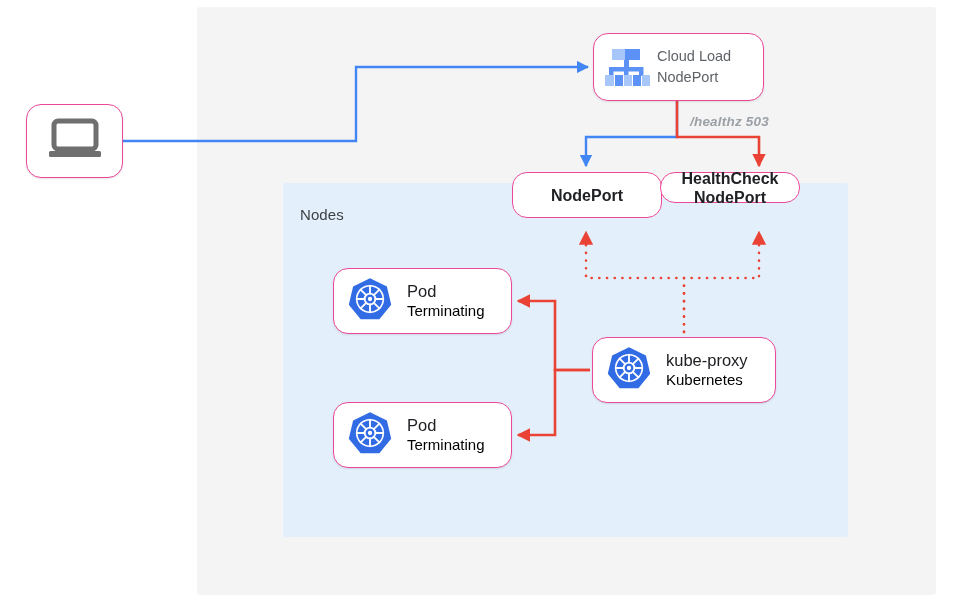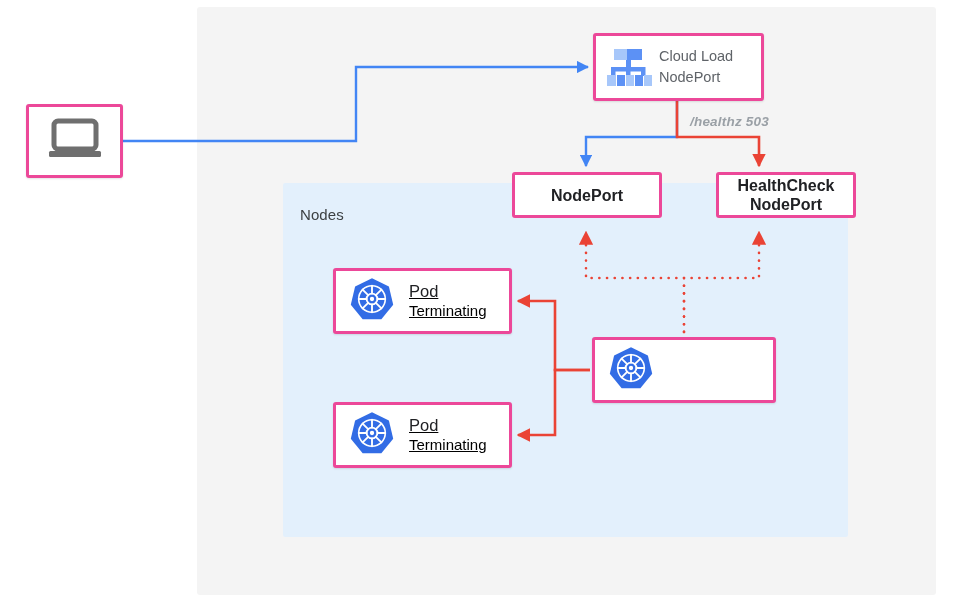--- a/index.html
+++ b/index.html
@@ -24,52 +24,52 @@
   .nodes-label{
     position:absolute;left:300px;top:198px;
     font-size:15px;color:#3c4043;letter-spacing:.1px;
     white-space:nowrap;
     margin-top:8px;
   }
 
   
   .card{
     position:absolute;background:#ffffff;
-    border:3px solid #ec4899;border-radius:3px;
+    border:1px solid #ec4899;border-radius:15px;
     box-sizing:border-box;
     box-shadow:0 1px 2px rgba(60,64,67,.14);
   }
   .card.flat{box-shadow:none;}
 
   
   .laptop-card{left:26px;top:104px;width:97px;height:74px;}
   .laptop-ico{position:absolute;left:50%;top:50%;transform:translate(-50%,-50%);}
 
   
   .clb-card{left:593px;top:33px;width:171px;height:68px;display:flex;align-items:center;}
   .clb-ico{margin-left:9px;width:50px;height:44px;flex:0 0 auto;position:relative;}
   .clb-text{font-size:14.5px;color:#5f6368;line-height:21px;margin-left:4px;}
 
   
   .np-card{left:512px;top:172px;width:150px;height:46px;}
-  .hc-card{left:716px;top:172px;width:140px;height:46px;}
+  .hc-card{left:660px;top:172px;width:140px;height:31px;}
   .np-card .lbl,.hc-card .lbl{
     position:absolute;left:0;top:0;width:100%;height:100%;
     display:flex;align-items:center;justify-content:center;
     text-align:center;font-weight:bold;color:#202124;
     font-size:16px;line-height:19px;
   }
 
   
   .pod-card{left:333px;width:179px;height:66px;display:flex;align-items:center;}
   .pod1{top:268px;}
   .pod2{top:402px;}
   .kube-card{left:592px;top:337px;width:184px;height:66px;display:flex;align-items:center;}
   .k8s-ico{flex:0 0 auto;margin-left:13px;}
-  .node-text{margin-left:14px;text-decoration:underline;}
+  .node-text{margin-left:14px;}
   .node-title{font-size:16.5px;color:#202124;line-height:20px;}
   .node-sub{font-size:15px;color:#000000;line-height:20px;}
 
   
   .healthz{
     position:absolute;left:690px;top:114px;
     font-size:13.5px;font-weight:bold;color:#9aa0a6;
     white-space:nowrap;letter-spacing:.2px;font-style:italic;
   }
 
@@ -220,15 +220,19 @@
           <line x1="13.5" y1="32" x2="24.5" y2="32"></line>
           <line x1="39.5" y1="32" x2="50.5" y2="32"></line>
           <line x1="18.9" y1="18.9" x2="26.7" y2="26.7"></line>
           <line x1="37.3" y1="37.3" x2="45.1" y2="45.1"></line>
           <line x1="45.1" y1="18.9" x2="37.3" y2="26.7"></line>
           <line x1="26.7" y1="37.3" x2="18.9" y2="45.1"></line>
         </g>
         <circle cx="32" cy="32" r="3" fill="#ffffff"></circle>
       </svg>
     </span>
+    <span class="node-text">
+      <div class="node-title">kube-proxy</div>
+      <div class="node-sub">Kubernetes</div>
+    </span>
   </div>
 
 </div>
 
 </body></html>

